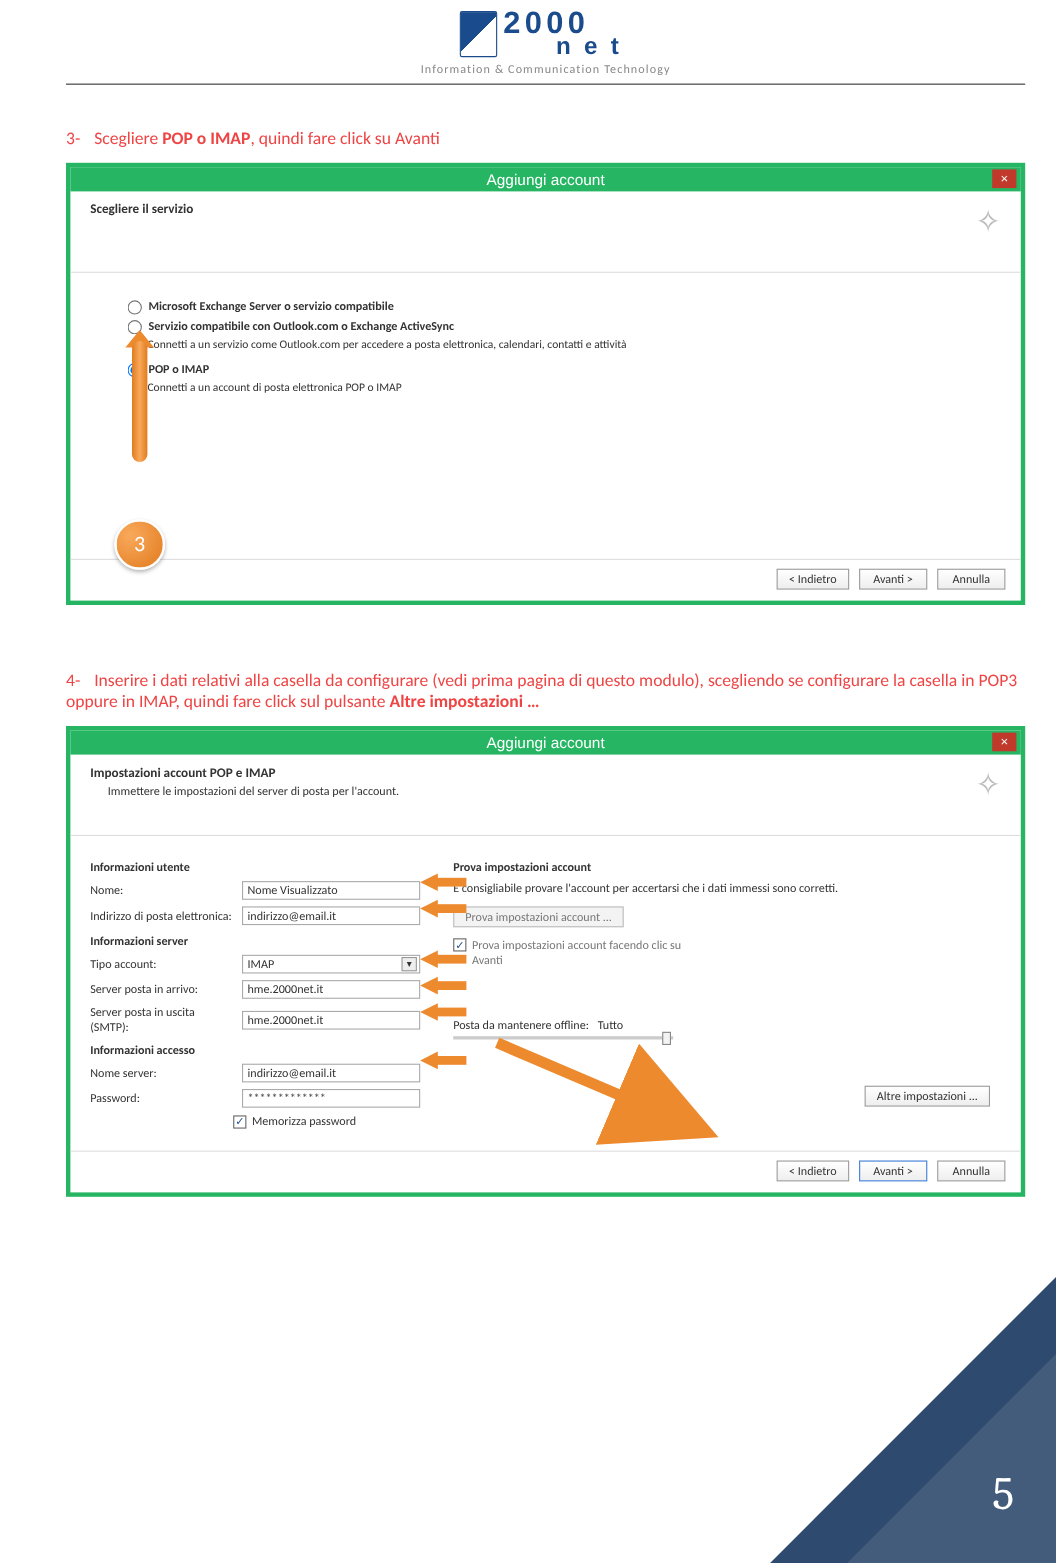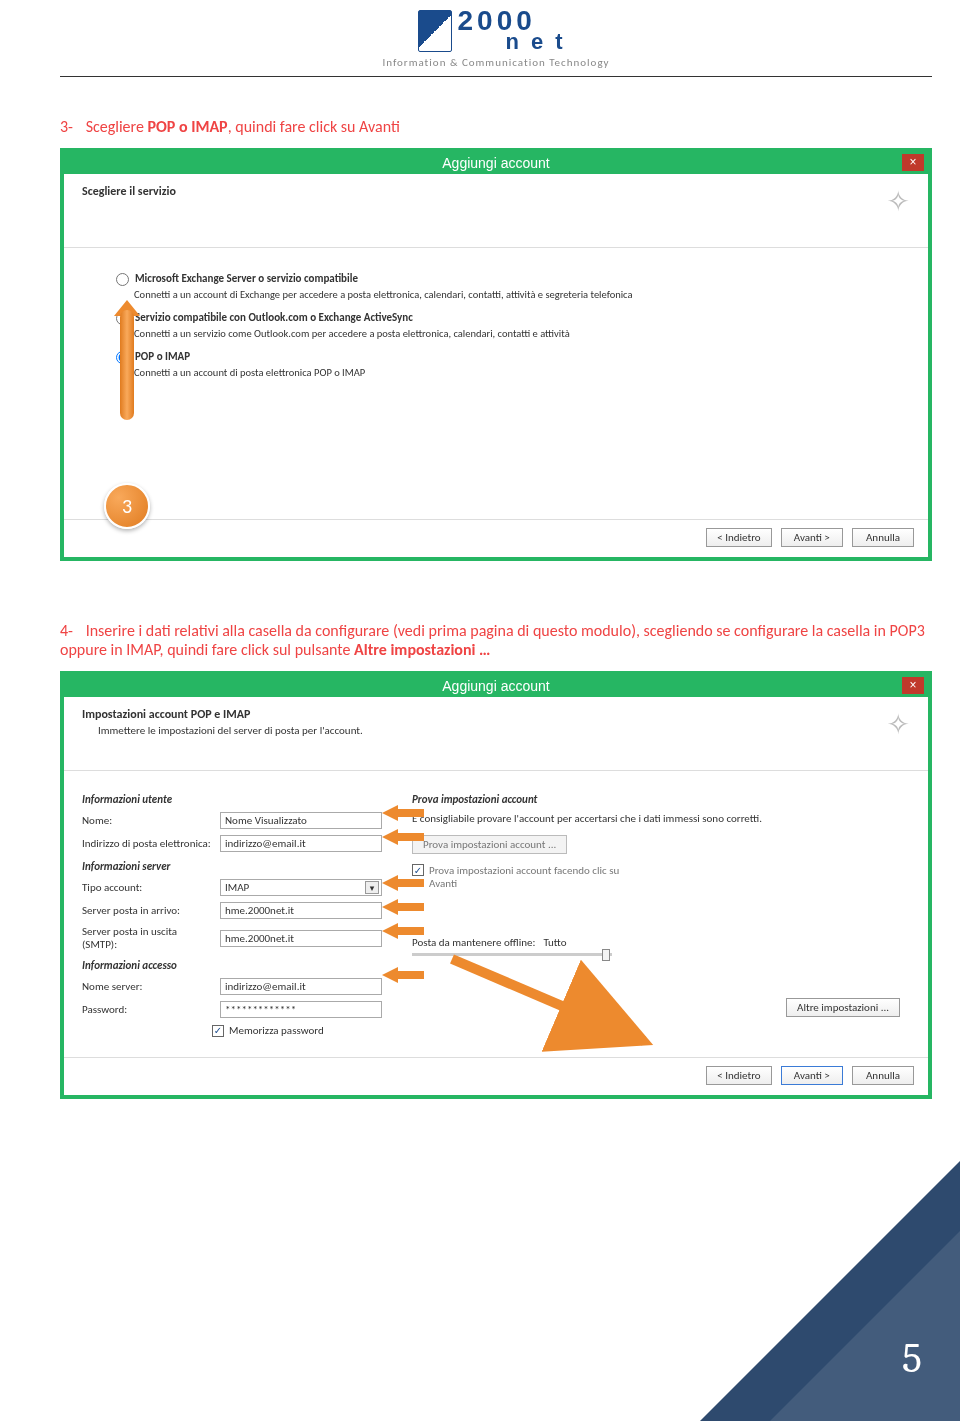--- a/index.html
+++ b/index.html
@@ -29,21 +29,21 @@
   .radio-row input { margin-top: 1px; }
   .radio-label { font-weight: 700; }
   .radio-desc { font-size: 10.5px; color: #333; margin: 1px 0 10px 18px; }
   .dialog-footer { padding: 8px 14px 10px 14px; text-align: right; border-top: 1px solid #ddd; }
   .btn { display: inline-block; border: 1px solid #999; background: linear-gradient(#fff,#eee); font-size: 11px; padding: 2px 10px; margin-left: 6px; min-width: 62px; text-align: center; }
   .callout-bubble { position: absolute; left: 40px; bottom: -10px; width: 46px; height: 46px; border-radius: 50%; background: radial-gradient(circle at 30% 30%, #f9a95b, #e07b1f); display: flex; align-items: center; justify-content: center; color: #fff; font-size: 20px; box-shadow: 0 2px 4px rgba(0,0,0,0.3); border: 2px solid #fff; }
   .callout-stem { position: absolute; left: 56px; top: 62px; width: 14px; height: 110px; background: linear-gradient(90deg, #e07b1f, #f9a95b, #e07b1f); border-radius: 7px; }
   .callout-arrowhead { position: absolute; left: 50px; top: 52px; width: 0; height: 0; border-left: 13px solid transparent; border-right: 13px solid transparent; border-bottom: 16px solid #ed8a2e; }
   .form-grid { display: grid; grid-template-columns: 300px 1fr; gap: 4px 30px; font-size: 11px; }
   .form-col { }
-  .form-section-title { font-weight: 700; margin: 8px 0 6px 0; font-style: italic; }
+  .form-section-title { font-weight: 700; margin: 8px 0 6px 0; }
   .form-row { display: flex; align-items: center; margin-bottom: 6px; gap: 8px; }
   .form-row label { width: 130px; font-size: 11px; }
   .form-row .input { border: 1px solid #aaa; font-size: 11px; padding: 1px 4px; height: 17px; flex: 1; background: #fff; position: relative; }
   .select-caret { position: absolute; right: 2px; top: 1px; width: 14px; height: 13px; border: 1px solid #999; background: #eee; font-size: 9px; text-align: center; line-height: 11px; }
   .right-col-text { margin-bottom: 10px; }
   .checkbox-row { display: flex; align-items: center; gap: 5px; margin: 6px 0; }
   .checkbox { width: 12px; height: 12px; border: 1px solid #666; display: inline-flex; align-items: center; justify-content: center; font-size: 10px; color: #1a4b8c; }
   .disabled-btn { border: 1px solid #bbb; background: #f3f3f3; color: #777; font-size: 11px; padding: 2px 10px; display: inline-block; }
   .slider-track { height: 3px; background: #ccc; margin: 4px 0 2px 0; position: relative; width: 200px; }
   .slider-knob { position: absolute; right: 2px; top: -4px; width: 8px; height: 12px; background: #f3f3f3; border: 1px solid #888; }
@@ -91,21 +91,20 @@
       <div class="cursor-star">✧</div>
     </div>
     <div class="dialog-body">
       <div class="callout-arrowhead"></div>
       <div class="callout-stem"></div>
 
       <div class="radio-row">
         <input type="radio" style="">
         <span class="radio-label">Microsoft Exchange Server o servizio compatibile</span>
       </div>
-      <div class="radio-desc">Connetti a un account di Exchange per accedere a posta elettronica, calendari, contatti, attività e segreteria telefonica</div>
 
       <div class="radio-row">
         <input type="radio" style="">
         <span class="radio-label">Servizio compatibile con Outlook.com o Exchange ActiveSync</span>
       </div>
       <div class="radio-desc">Connetti a un servizio come Outlook.com per accedere a posta elettronica, calendari, contatti e attività</div>
 
       <div class="radio-row">
         <input type="radio" checked="" style="">
         <span class="radio-label">POP o IMAP</span>

